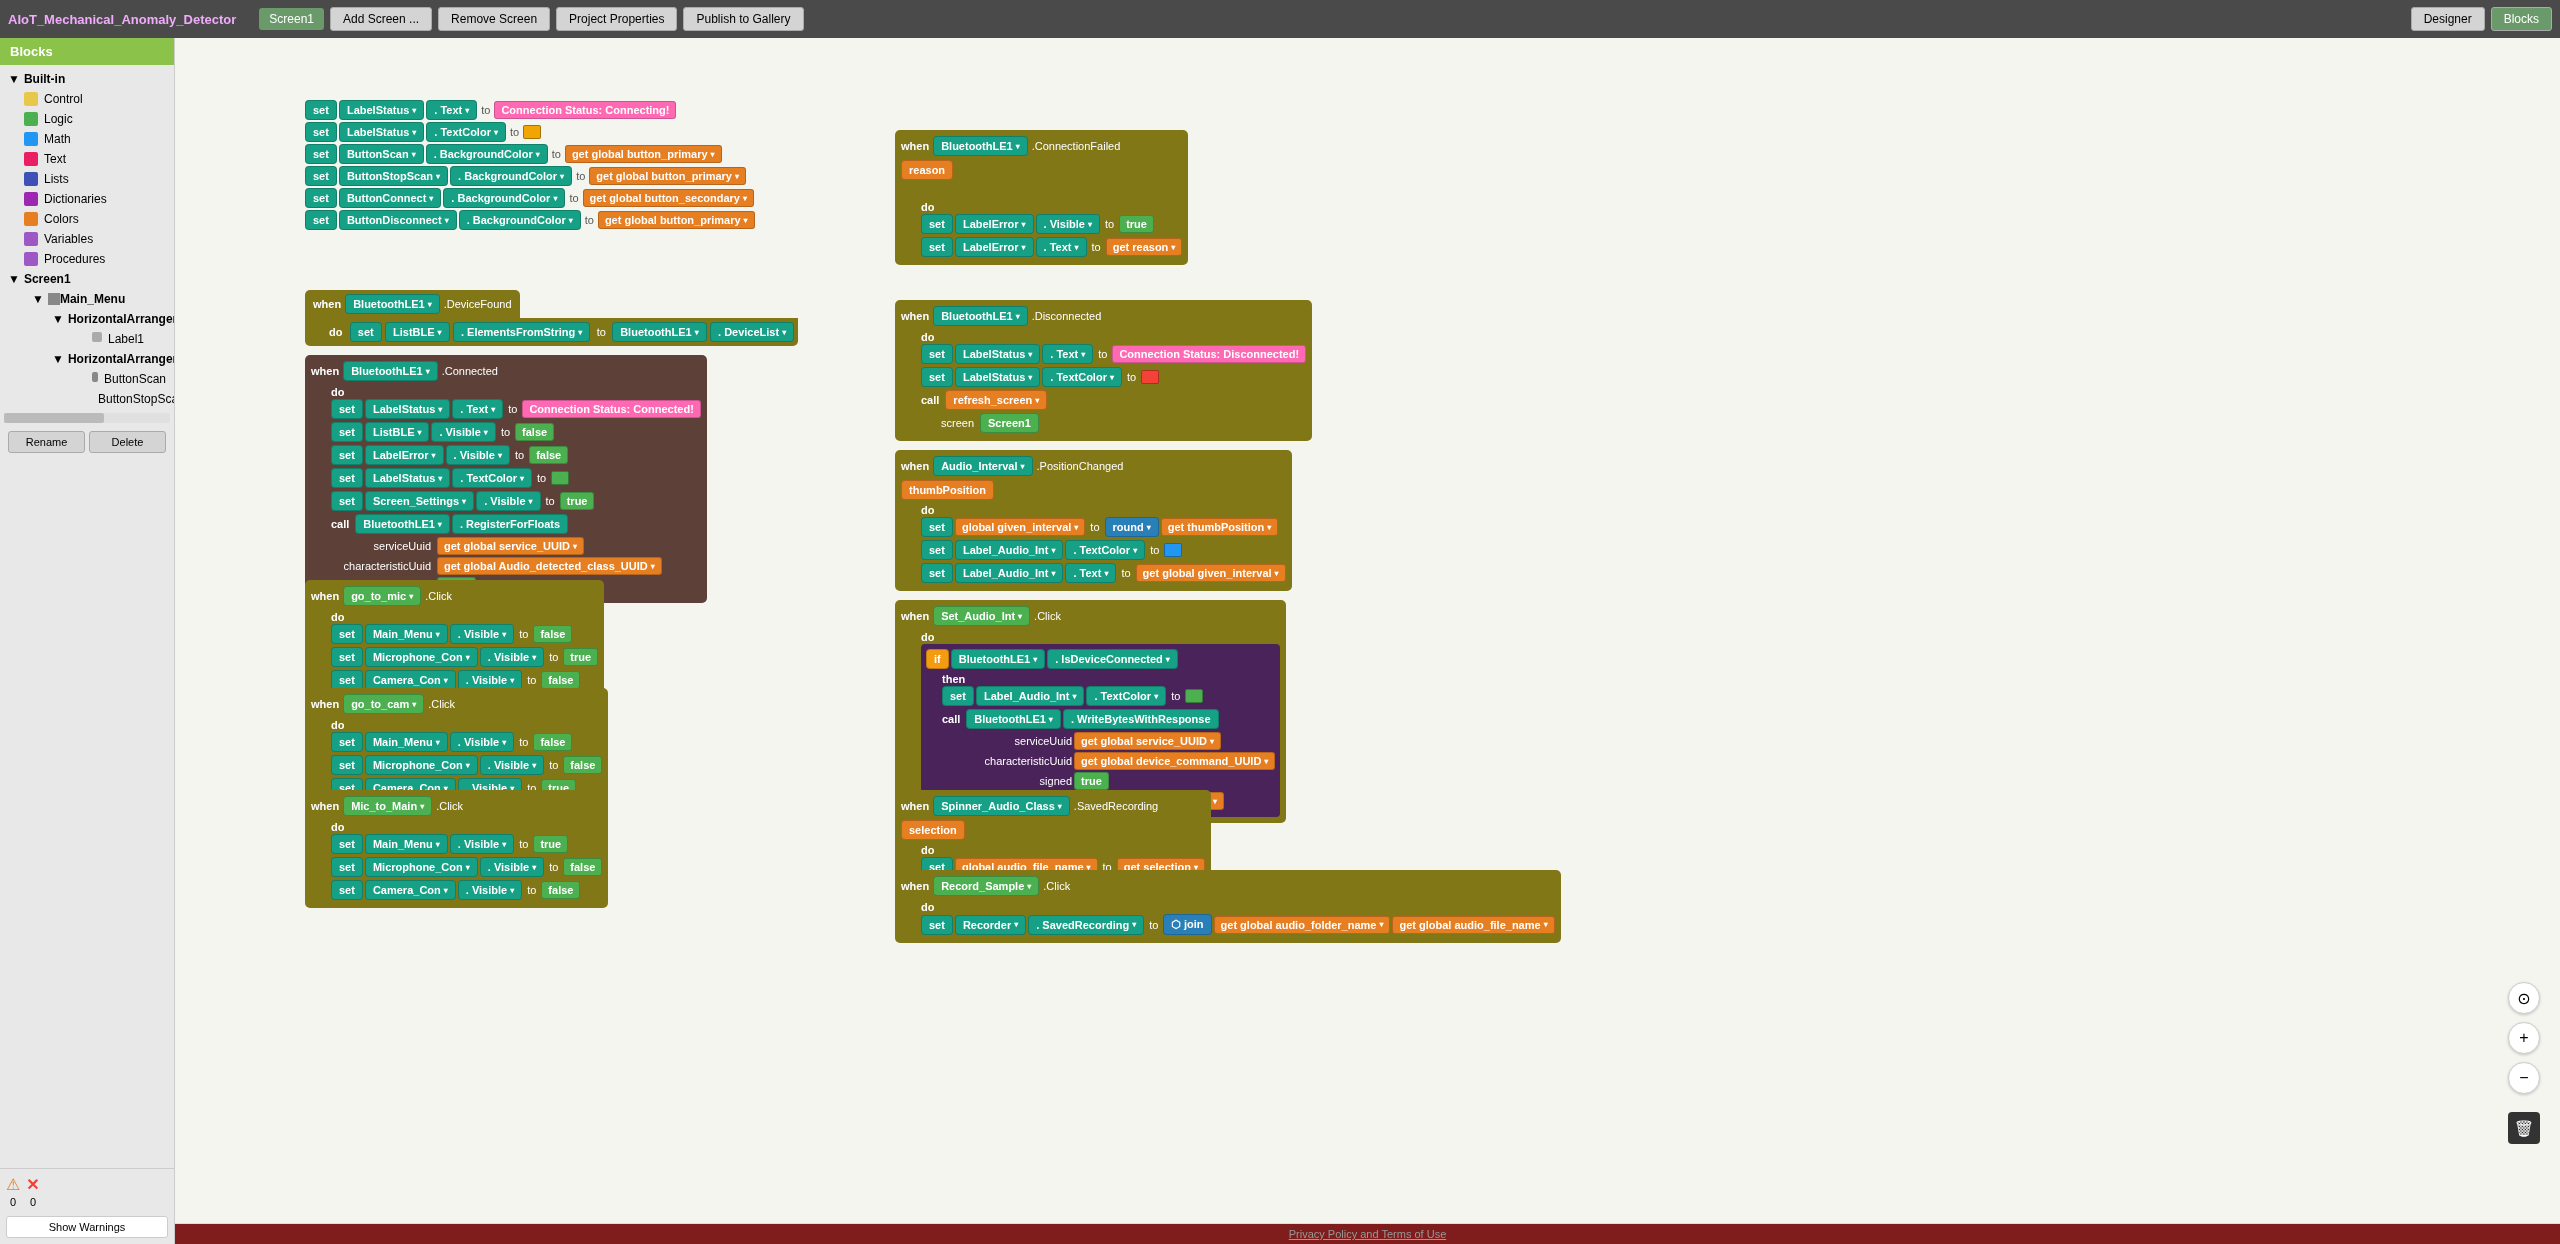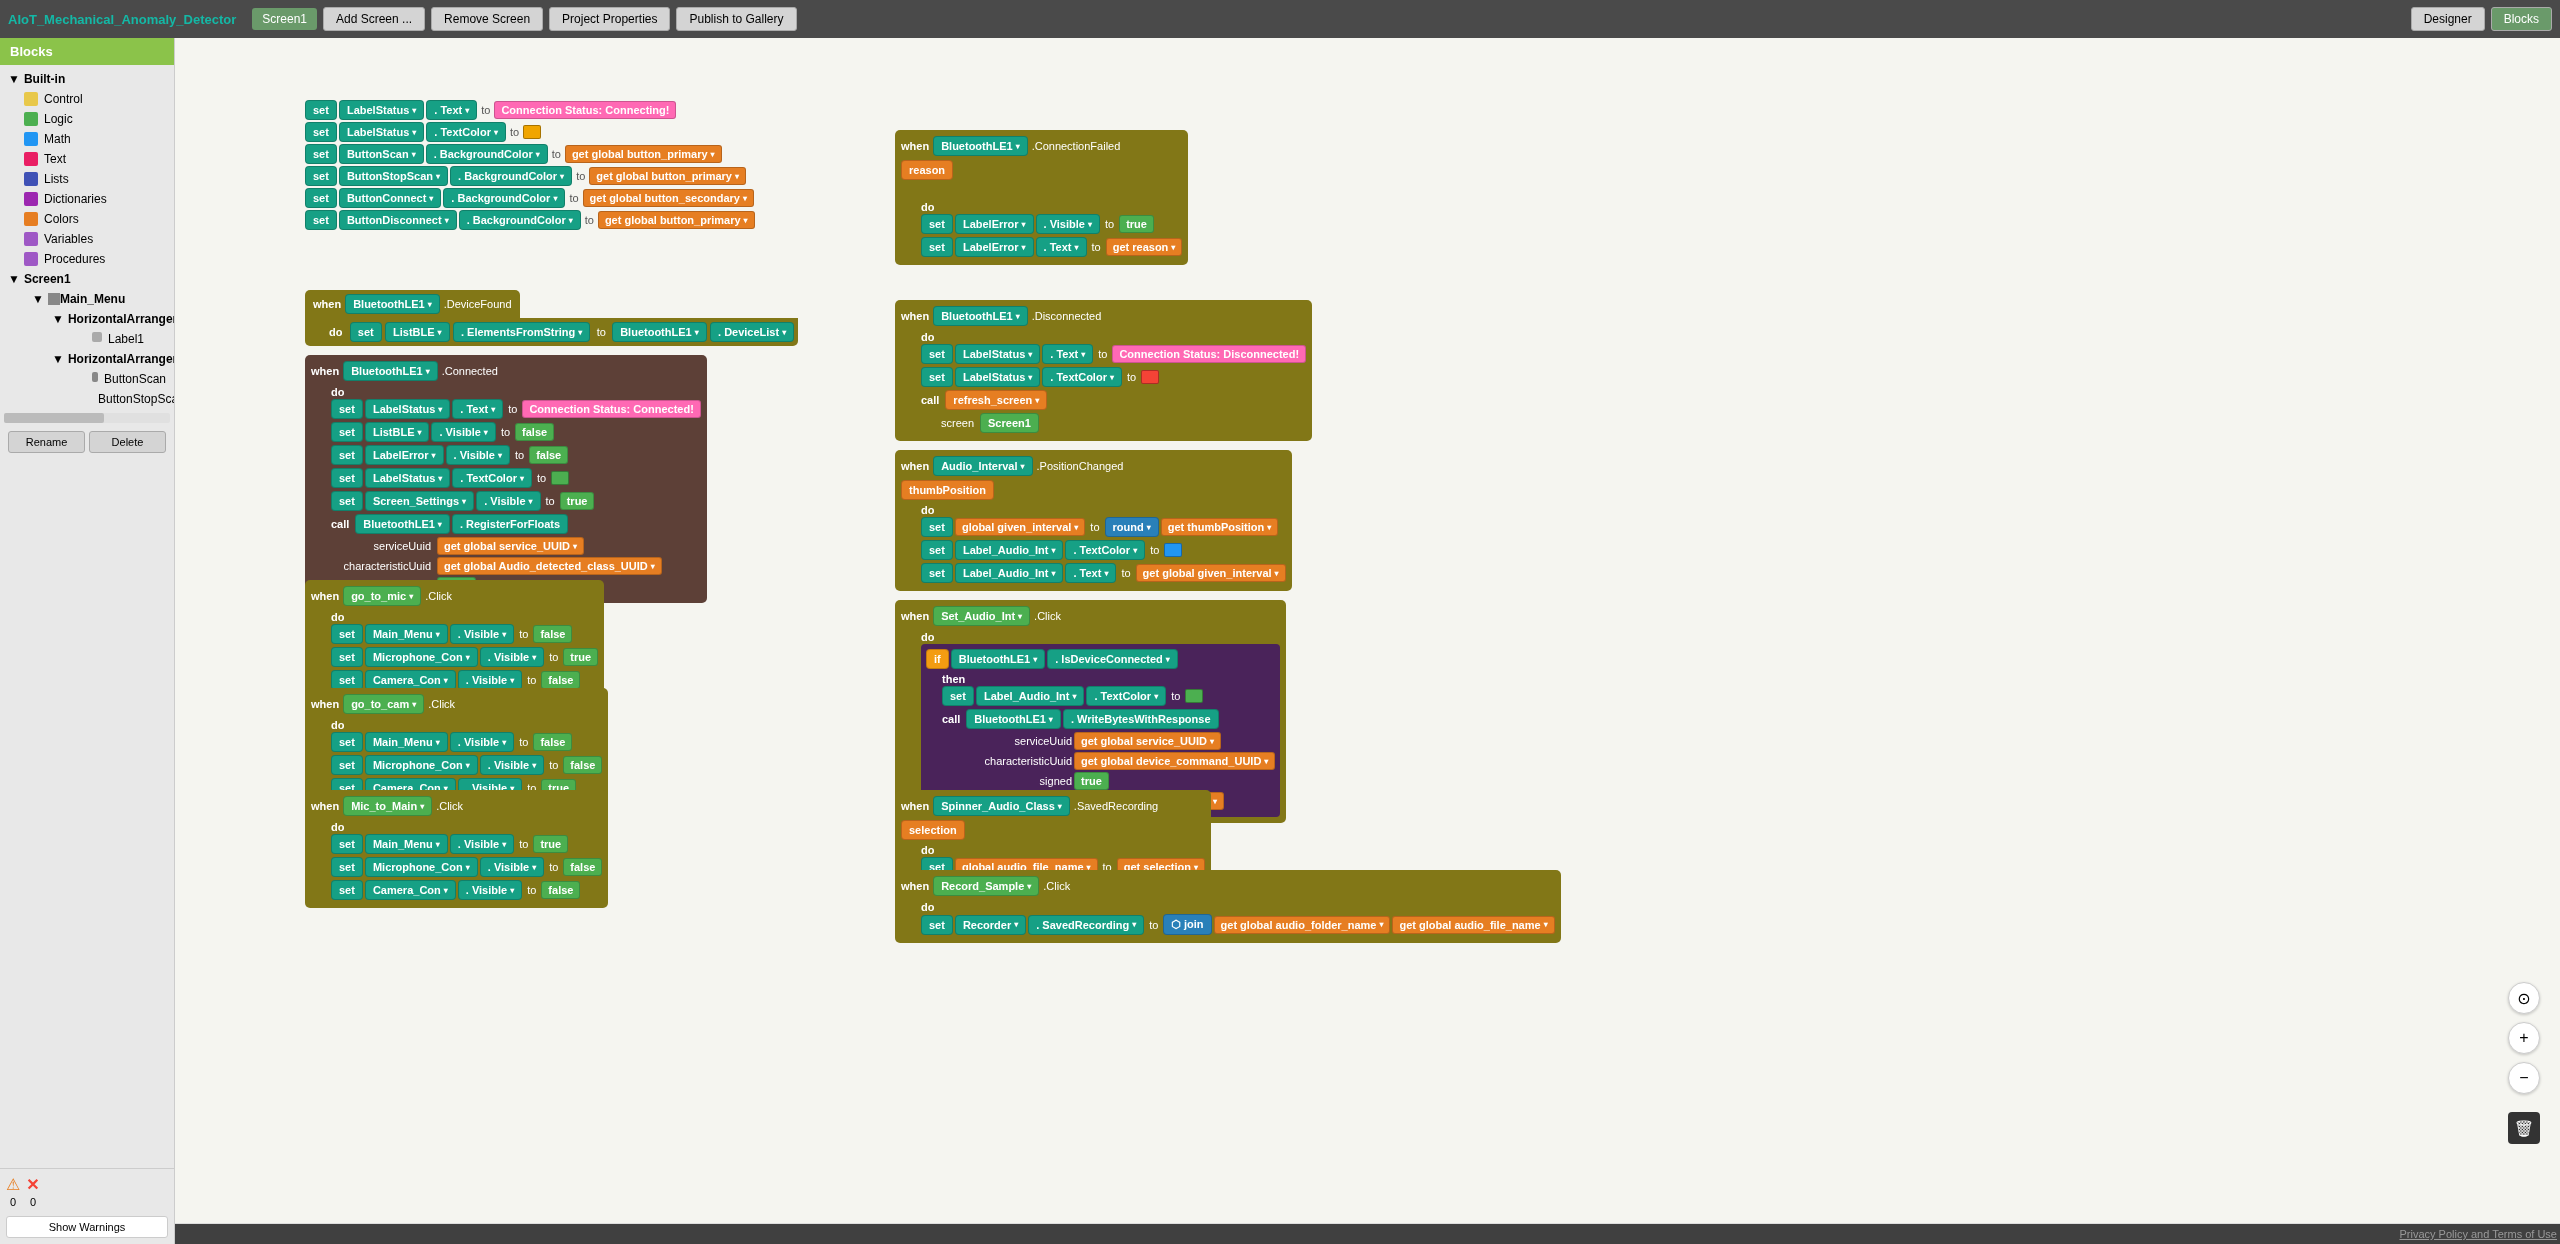--- a/index.html
+++ b/index.html
@@ -65,39 +65,39 @@
     .block-bool { background: #4caf50; color: #fff; padding: 2px 6px; border-radius: 3px; font-size: 11px; }
     .color-box { width: 18px; height: 14px; border-radius: 2px; display: inline-block; border: 1px solid rgba(0,0,0,0.3); }
 
     
     #right-controls { position: absolute; right: 20px; bottom: 100px; display: flex; flex-direction: column; gap: 8px; align-items: center; }
     .zoom-btn { width: 32px; height: 32px; background: #fff; border: 1px solid #ccc; border-radius: 50%; display: flex; align-items: center; justify-content: center; cursor: pointer; font-size: 16px; box-shadow: 0 1px 3px rgba(0,0,0,0.2); }
     .zoom-btn.target { border-radius: 50%; }
     .trash-btn { width: 32px; height: 32px; background: #333; border-radius: 4px; display: flex; align-items: center; justify-content: center; cursor: pointer; color: #fff; font-size: 16px; margin-top: 10px; }
 
     
-    #footer { position: absolute; bottom: 0; left: 0; right: 0; background: #404040; text-align: right; padding: 3px; border-top: 1px solid #ddd; }
+    #footer { position: absolute; bottom: 0; left: 0; right: 0; background: #7f1d1d; text-align: center; padding: 3px; border-top: 1px solid #ddd; }
     #footer a { color: #999; font-size: 11px; text-decoration: underline; }
 
     
     ::-webkit-scrollbar { width: 8px; height: 8px; }
     ::-webkit-scrollbar-track { background: #f1f1f1; }
     ::-webkit-scrollbar-thumb { background: #bbb; border-radius: 4px; }
     
     .block-get { background: #e67e22; color: #fff; padding: 2px 6px; border-radius: 3px; font-size: 11px; display: inline-flex; align-items: center; gap: 3px; }
     .arrow-down { font-size: 8px; }
 
     .viewer-scroll { position: absolute; top: 32px; left: 0; right: 0; bottom: 20px; overflow: auto; }
     .inner-canvas { position: relative; min-width: 2800px; min-height: 1800px; padding: 20px; }
   </style>
 </head>
 <body>
 
 <div id="topbar">
-  <span style="color:#14b8a6;font-size:13px;font-weight:bold;margin-right:10px;">AIoT_Mechanical_Anomaly_Detector</span>
+  <span style="color:#f0abfc;font-size:13px;font-weight:bold;margin-right:17px;">AIoT_Mechanical_Anomaly_Detector</span>
   <button class="screen-selector">Screen1</button>
   <button class="top-btn">Add Screen ...</button>
   <button class="top-btn">Remove Screen</button>
   <button class="top-btn">Project Properties</button>
   <button class="top-btn publish">Publish to Gallery</button>
   <div class="spacer"></div>
   <button class="right-btn">Designer</button>
   <button class="right-btn active">Blocks</button>
 </div>
 

